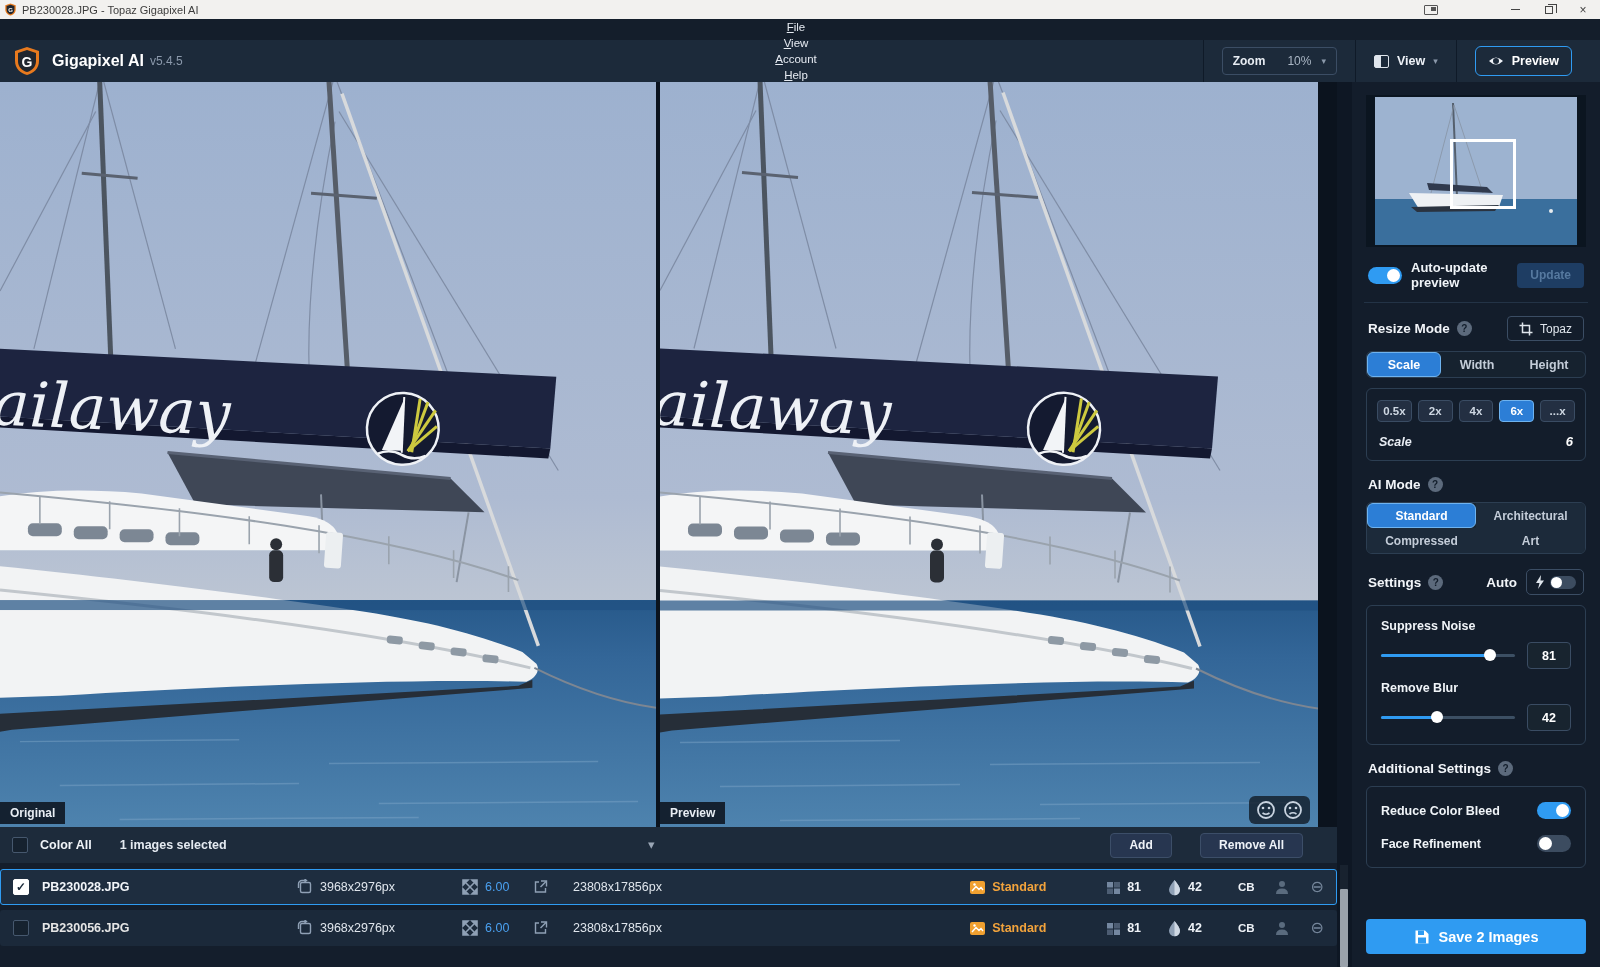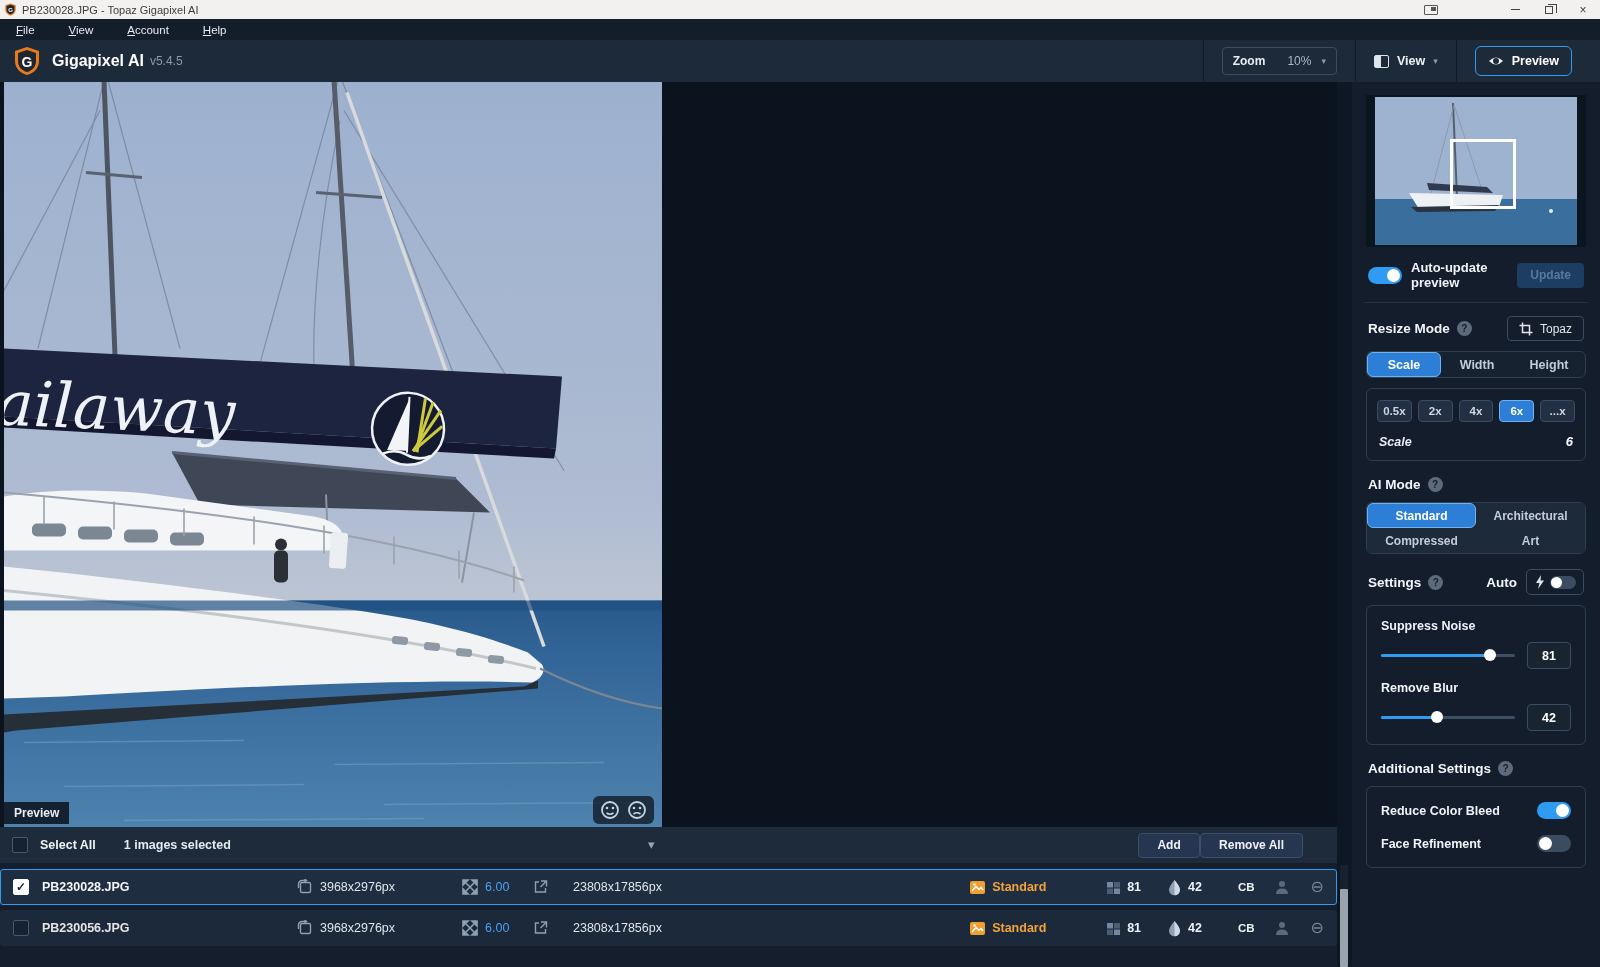--- a/index.html
+++ b/index.html
@@ -16,21 +16,21 @@
   .tb-logo { width:13px; height:13px; margin-right:5px; flex:0 0 auto; }
   .tb-title { flex:1 1 auto; }
   .tb-controls { display:flex; align-items:center; height:100%; }
   .tb-display { width:14px; height:10px; border:1px solid #555; border-radius:1px; position:relative; margin-right:60px; }
   .tb-display::after { content:""; position:absolute; right:1px; top:1px; width:5px; height:4px; background:#555; }
   .tb-btn { width:34px; height:100%; display:flex; align-items:center; justify-content:center; color:#444; font-size:12px; }
   .glyph-min { width:9px; height:1px; background:#444; display:block; }
   .glyph-max { width:8px; height:8px; border:1px solid #444; position:relative; display:block; }
   .glyph-max::before { content:""; position:absolute; left:2px; top:-3px; width:8px; height:8px; border:1px solid #444; border-left:none; border-bottom:none; }
   
-  .menubar { height:21px; background:#141e2b; display:flex; align-items:center; padding-left:6px; }
+  .menubar { height:21px; background:#141e2b; display:flex; align-items:center; padding-left:6px;flex-direction:column; }
   .menu-item { color:#e6ebf2; font-size:11.5px; padding:2px 10px; margin-right:14px; cursor:default; }
   .menu-item u { text-decoration:underline; }
   
   .header { height:42px; background:#1c2a3a; display:flex; align-items:center; padding:0 10px; }
   .hd-logo { width:30px; height:30px; margin:0 10px 0 2px; }
   .hd-name { font-size:16px; font-weight:bold; color:#fff; }
   .hd-ver { font-size:12px; color:#8b99ab; margin-left:6px; }
   .hd-right { margin-left:auto; display:flex; align-items:center; height:100%; }
   .hd-group { display:flex; align-items:center; padding:0 18px; height:100%; border-left:1px solid #0f1a28; }
   .zoom-box { border:1px solid #3b4d64; border-radius:4px; height:28px; display:flex; align-items:center; padding:0 10px; }
@@ -61,21 +61,21 @@
     position:absolute; right:8px; bottom:3px; background:rgba(16,24,34,.78);
     border-radius:6px; padding:4px 7px; display:flex; gap:7px; align-items:center;
   }
   
   .filebar { height:36px; background:#1d2b3b; display:flex; align-items:center; padding:0 12px; position:relative; }
   .cbox { width:16px; height:16px; border:1px solid #46586e; border-radius:2px; background:#16222f; }
   .cbox.checked { background:#fff; border-color:#fff; color:#182838; font-size:12px; font-weight:bold; display:flex; align-items:center; justify-content:center; line-height:1; }
   .fb-select { font-size:12.5px; font-weight:bold; color:#f0f4f8; margin:0 28px 0 12px; }
   .fb-count { font-size:12.5px; font-weight:bold; color:#e4eaf1; }
   .fb-chev { position:absolute; left:648px; top:10px; color:#9aa6b5; font-size:13px; }
-  .fb-btns { margin-left:auto; display:flex; gap:0; padding-right:22px; }
+  .fb-btns { margin-left:auto; display:flex; gap:28px; padding-right:22px; }
   .fb-btn { height:25px; min-width:62px; padding:0 18px; background:#273650; border:1px solid #3c4e68; border-radius:4px; color:#eef2f7; font-size:12px; font-weight:bold; display:flex; align-items:center; justify-content:center; }
   
   .rows { flex:1; background:#141e2c; padding:6px 0 0 0; }
   .frow { height:36px; margin:0 0 5px 0; background:#1e2d3f; border:1px solid transparent; border-radius:3px; display:flex; align-items:center; padding:0 12px; }
   .frow.selected { border-color:#2f9bf2; }
   .frow.dim { background:#1b293a; }
   .f-name { font-size:12.5px; font-weight:bold; color:#f2f5f9; margin-left:13px; width:255px; }
   .frow.dim .f-name { color:#e5e5e5; }
   .f-col { display:flex; align-items:center; gap:7px; font-size:12.5px; font-weight:normal; color:#dfe5ec; }
   .f-col.c-in { width:165px; }
@@ -372,40 +372,46 @@
           <span class="preview-label">Preview</span>
         </div>
       </div>
     </div>
   </div>
 
   <div class="content">
 
     <div class="viewer-col">
       <div class="panes">
+        <div class="pane left">
+          <svg class="scene" viewBox="0 0 658 748" preserveAspectRatio="xMidYMid slice">
+              <use href="#boatScene"></use>
+            </svg>
+          <span class="pane-badge">Original</span>
+        </div>
         <div class="pane-divider"></div>
         <div class="pane right">
           <svg class="scene" viewBox="0 0 658 748" preserveAspectRatio="xMidYMid slice">
               <use href="#boatScene"></use>
             </svg>
           <span class="pane-badge">Preview</span>
           <div class="feedback">
             <svg width="20" height="20" viewBox="0 0 20 20">
                 <use href="#smiley-g"></use>
               </svg>
             <svg width="20" height="20" viewBox="0 0 20 20">
                 <use href="#frowny-g"></use>
               </svg>
           </div>
         </div>
       </div>
 
       <div class="filebar">
         <span class="cbox"></span>
-        <span class="fb-select">Select All</span>
+        <span class="fb-select">Color All</span>
         <span class="fb-count">1 images selected</span>
         <span class="fb-chev">▾</span>
         <div class="fb-btns">
           <span class="fb-btn">Add</span>
           <span class="fb-btn">Remove All</span>
         </div>
       </div>
 
       <div class="rows">
         <div class="frow selected">
@@ -626,15 +632,21 @@
             </span>
         </div>
         <div class="tog-row" style="margin-bottom:4px">
           <span class="lbl">Face Refinement</span>
           <span class="toggle off">
               <span class="knob"></span>
             </span>
         </div>
       </div>
 
+      <div class="save-btn">
+        <svg width="16" height="16" viewBox="0 0 16 16">
+            <use href="#save-icon-g"></use>
+          </svg>
+        <span>Save 2 Images</span>
+      </div>
     </div>
   </div>
 </div>
 
 </body></html>

